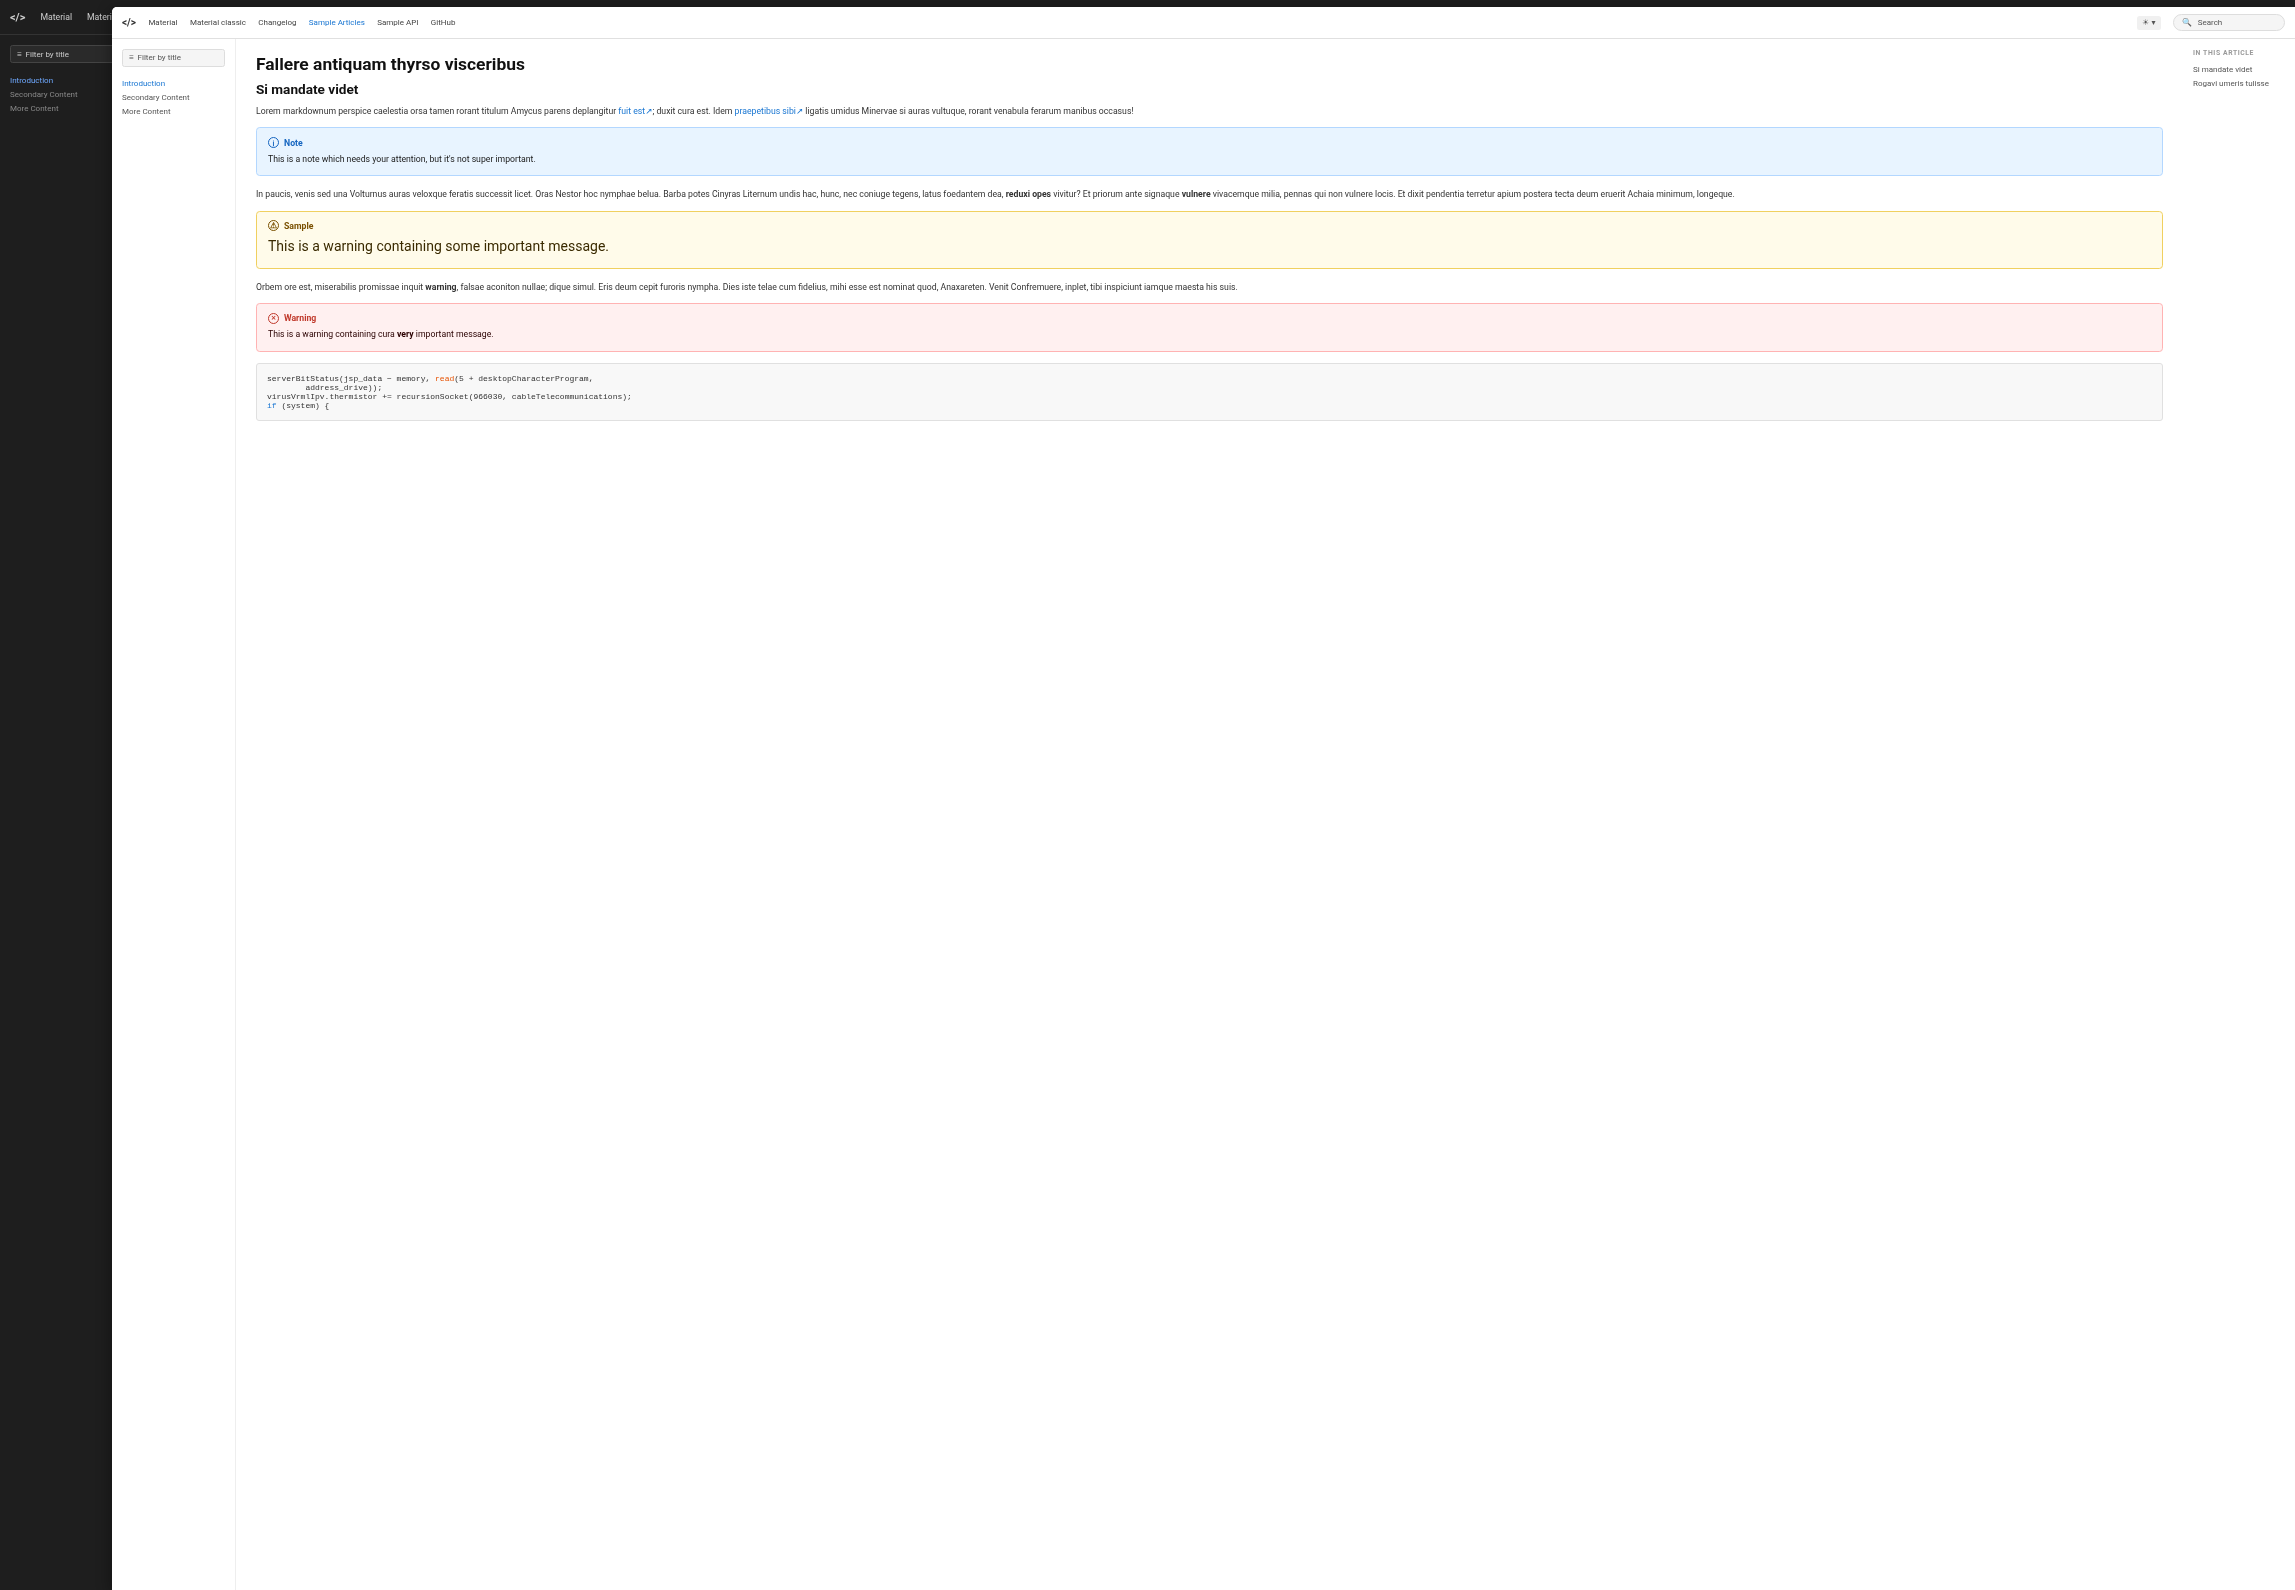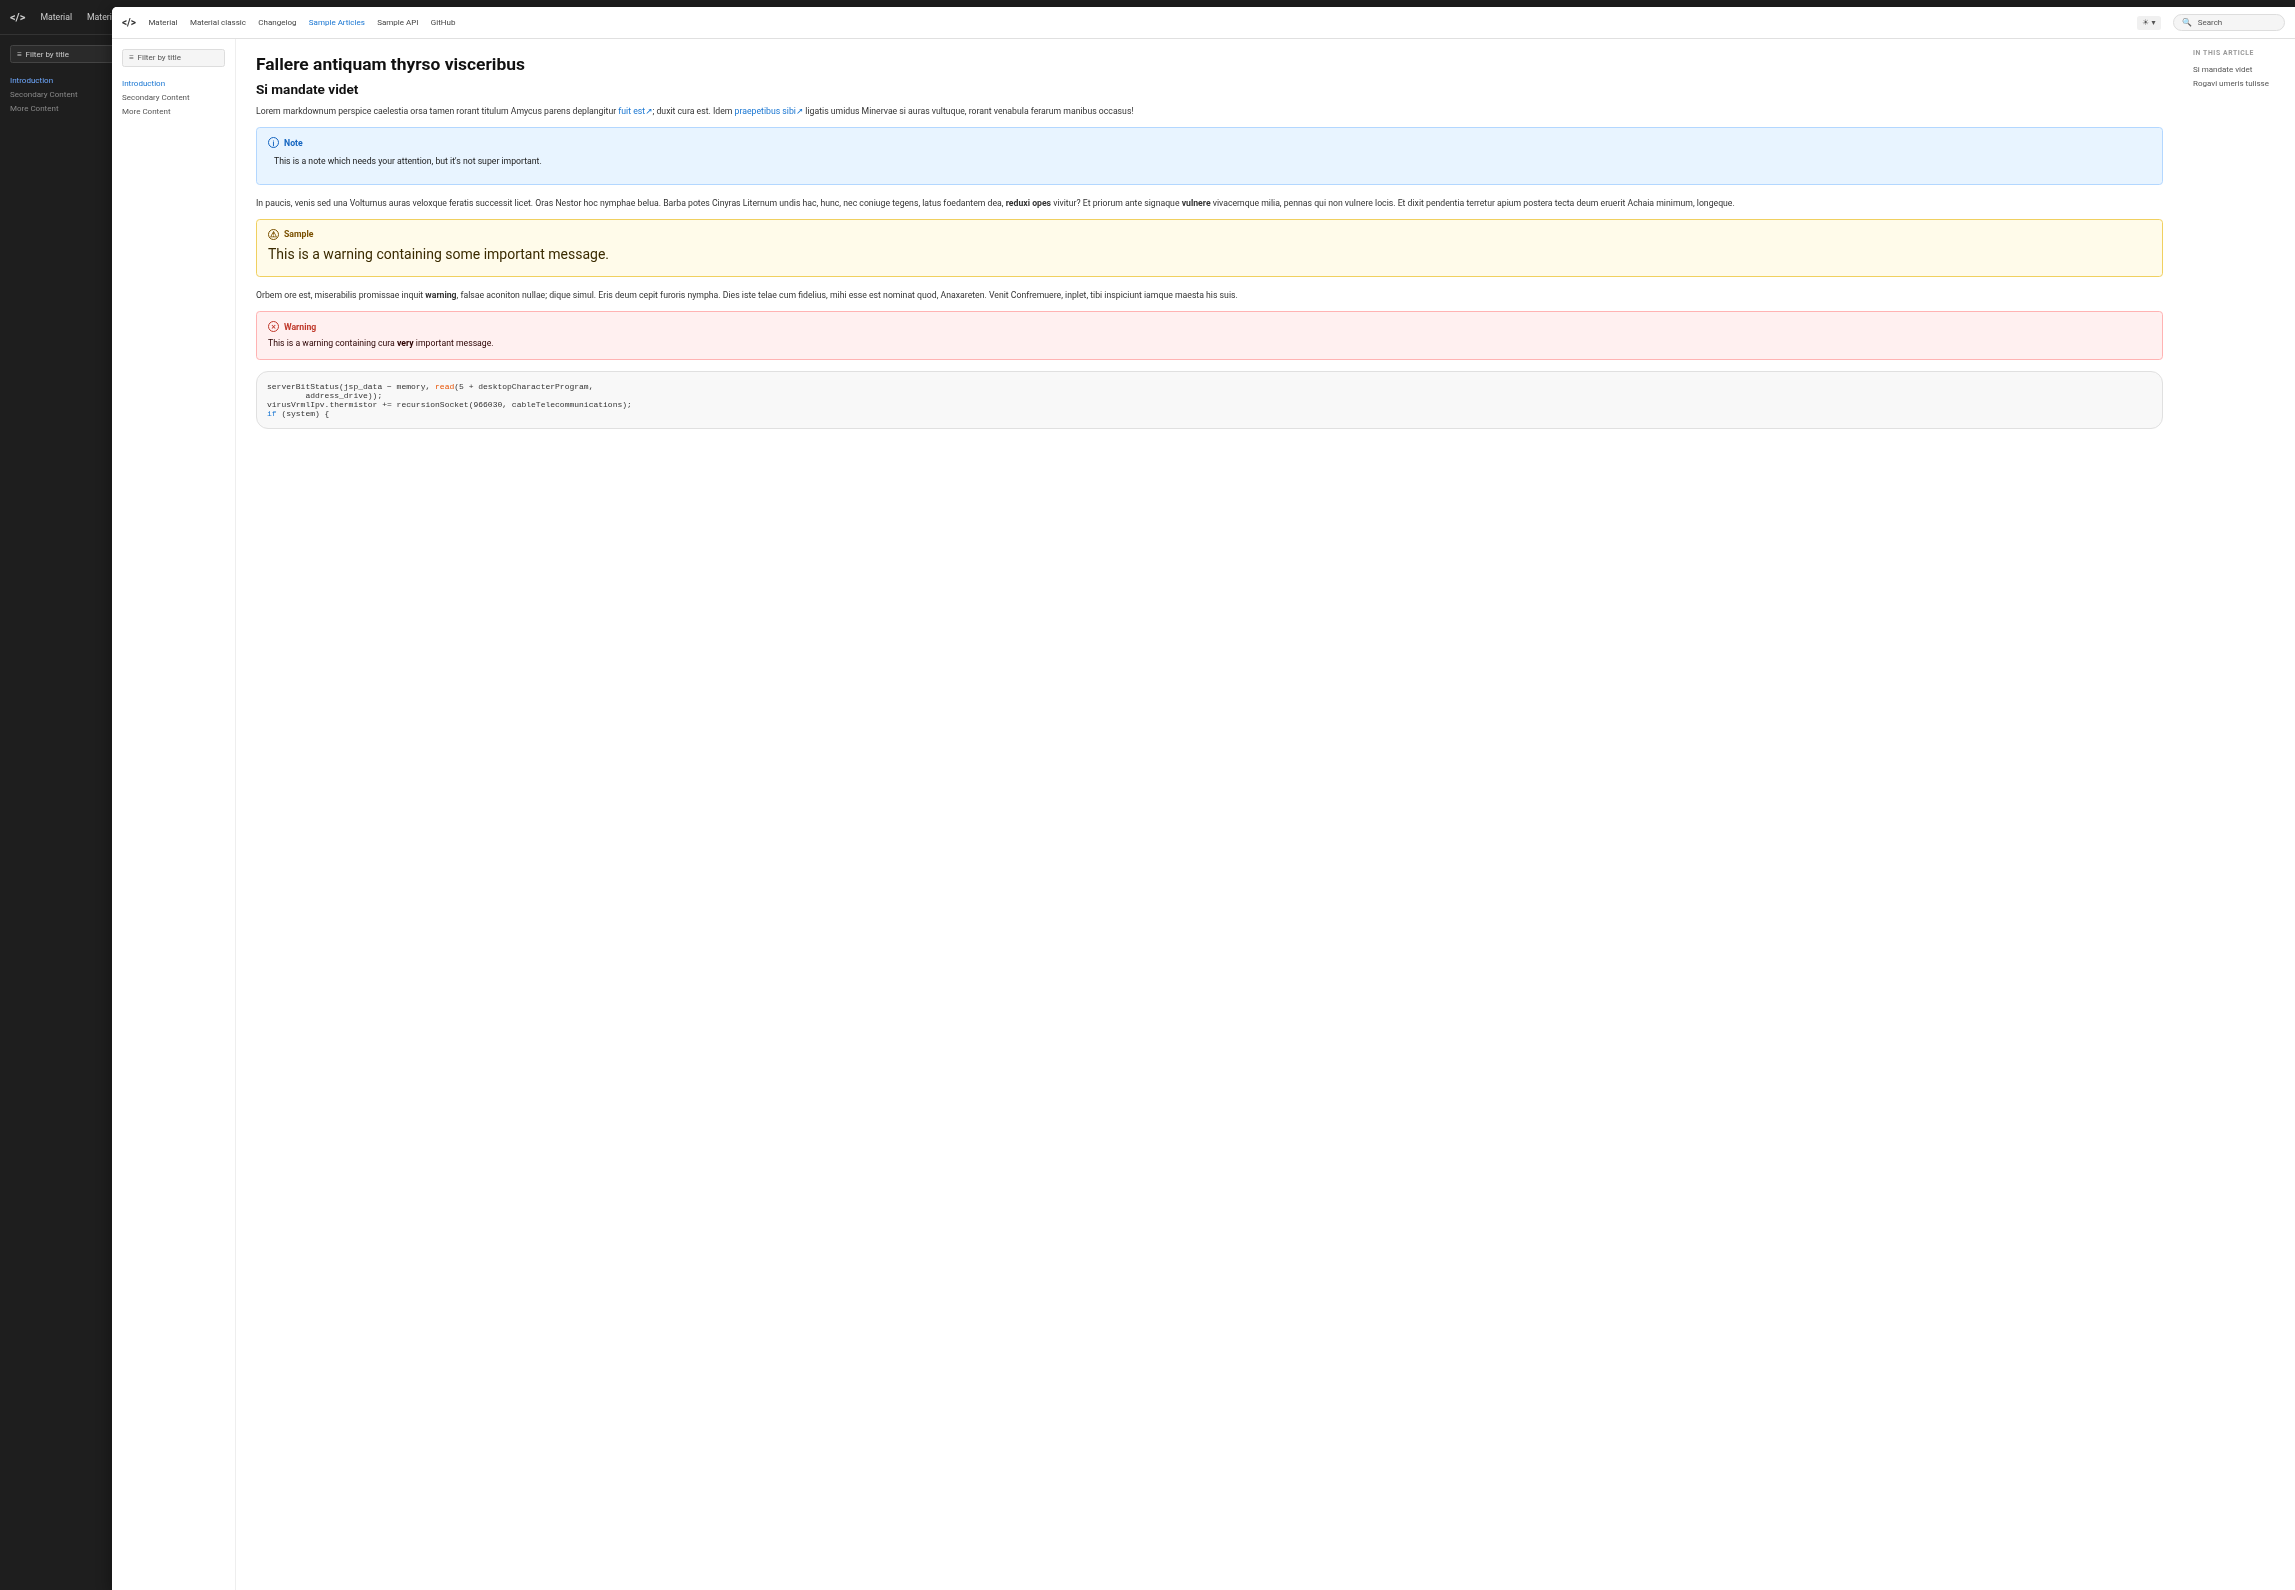--- a/index.html
+++ b/index.html
@@ -259,21 +259,21 @@
     .light-main strong { font-weight: bold; }
 
     .light-note-box {
       background: #e8f4ff;
       border: 0.6px solid #b3d7ff;
       border-radius: 3.7px;
       padding: 8.7px 11px;
       margin-bottom: 11px;
     }
     .light-note-box .box-title { display: flex; align-items: center; gap: 5px; font-weight: bold; color: #1565c0; margin-bottom: 3.7px; font-size: 8.7px; }
-    .light-note-box p { color: #1a1a1a; margin: 6px; font-size: 8.7px; }
+    .light-note-box p { color: #1a1a1a; margin: 0; font-size: 8.7px; }
 
     .light-warn-box {
       background: #fffbea;
       border: 0.6px solid #f0d060;
       border-radius: 3.7px;
       padding: 8.7px 11px;
       margin-bottom: 11px;
     }
     .light-warn-box .box-title { display: flex; align-items: center; gap: 5px; font-weight: bold; color: #7a5000; margin-bottom: 3.7px; font-size: 8.7px; }
     .light-warn-box p { color: #3a2a00; margin: 0; font-size: 14px; }
@@ -284,21 +284,21 @@
       border-radius: 3.7px;
       padding: 8.7px 11px;
       margin-bottom: 11px;
     }
     .light-caution-box .box-title { display: flex; align-items: center; gap: 5px; font-weight: bold; color: #c0392b; margin-bottom: 3.7px; font-size: 8.7px; }
     .light-caution-box p { color: #2a0000; margin: 0; font-size: 8.7px; }
 
     .light-code-box {
       background: #f8f8f8;
       border: 0.6px solid #e0e0e0;
-      border-radius: 12px;
+      border-radius: 3px;
       padding: 10px;
       font-family: 'Courier New', monospace;
       font-size: 8px;
       color: #333;
       margin-bottom: 11px;
     }
     .light-code-box .kw { color: #1976d2; }
     .light-code-box .fn { color: #e65100; }
 
     

